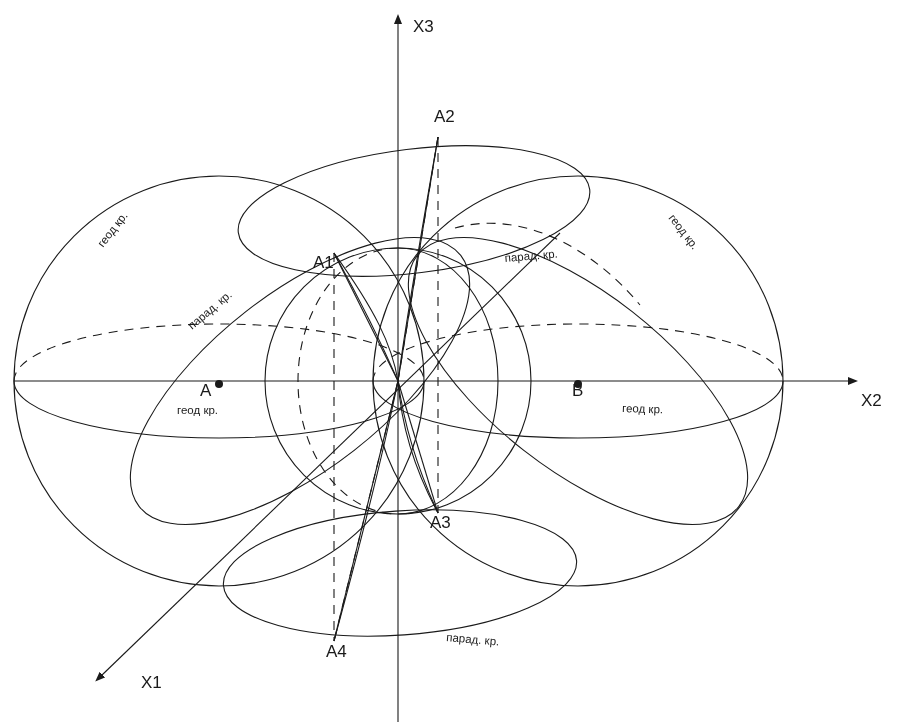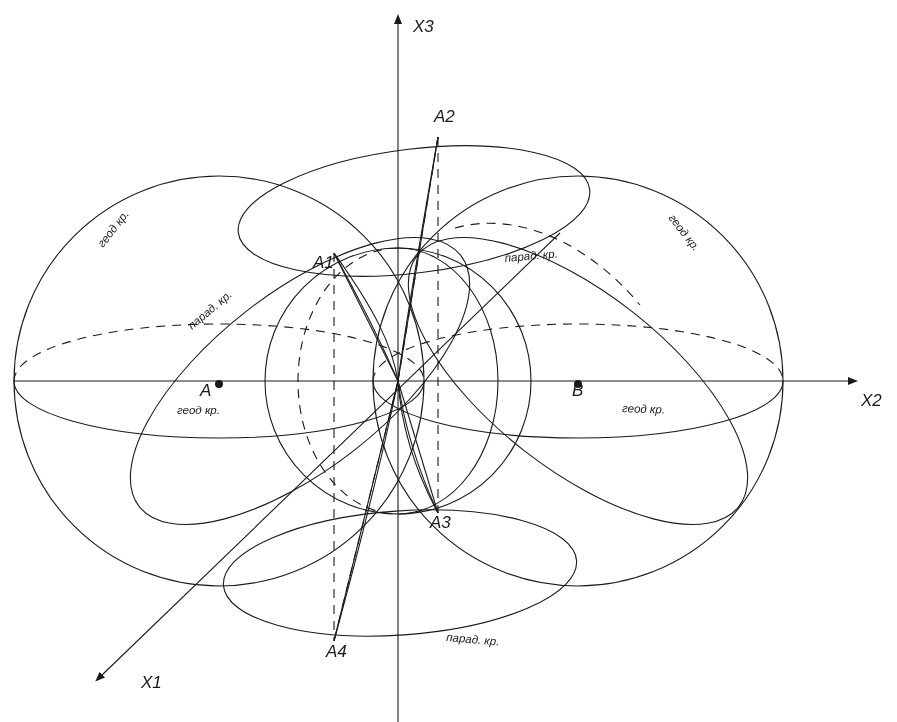--- a/index.html
+++ b/index.html
@@ -9,21 +9,20 @@
   }
   body {
     font-family: "Liberation Sans", sans-serif;
   }
   #stage {
     position: relative;
     width: 897px;
     height: 722px;
     background: #ffffff;
     overflow: hidden;
-    font-style: italic;
   }
   #diagram {
     position: absolute;
     left: 0;
     top: 0;
   }
   .lbl {
     font-family: "Liberation Sans", sans-serif;
     font-size: 17px;
     fill: #1a1a1a;

